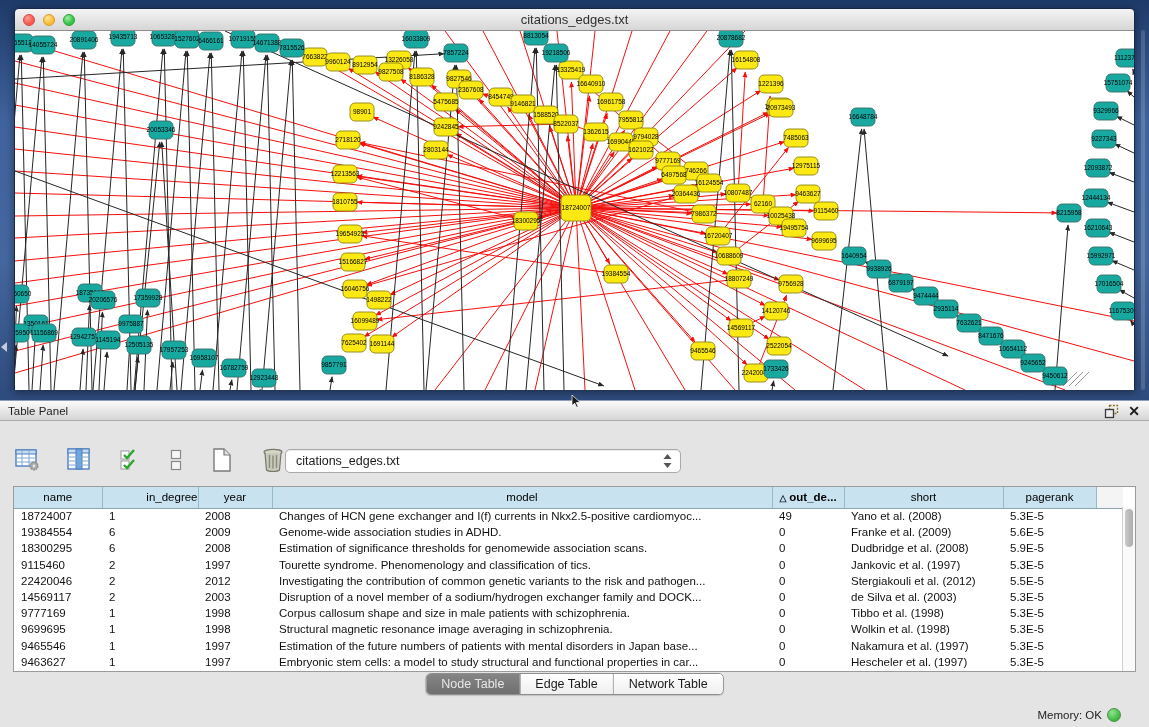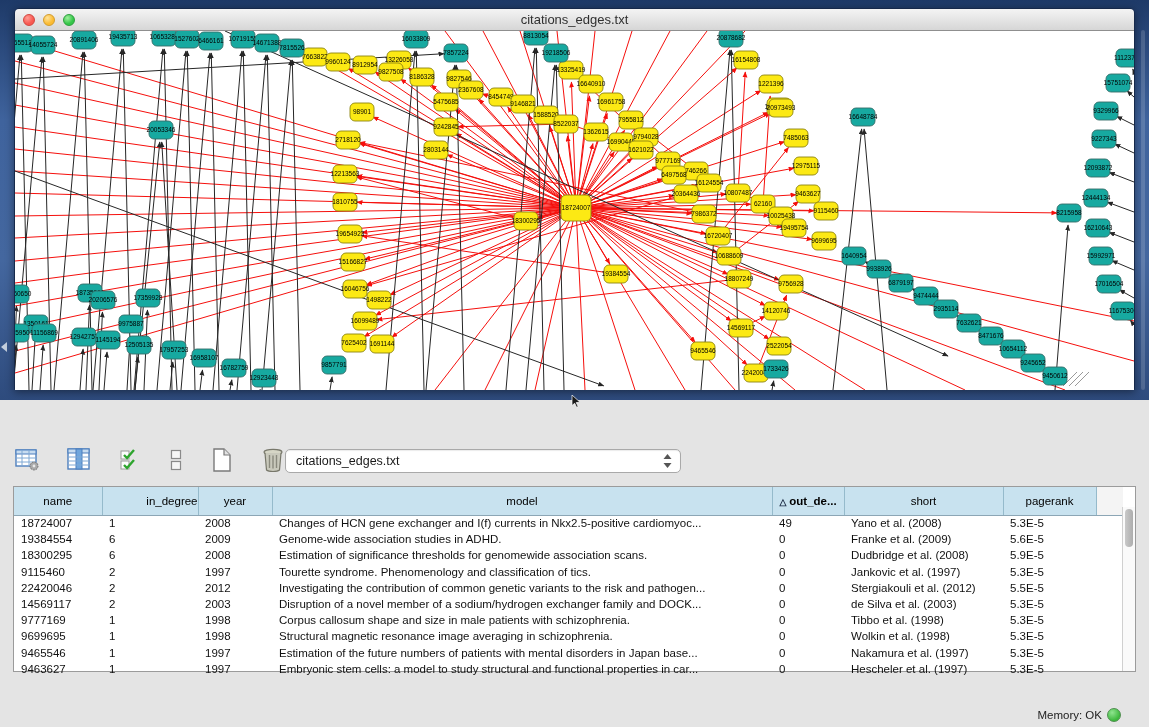--- a/index.html
+++ b/index.html
@@ -40,21 +40,21 @@
   .tbtn { width:28px; height:27px; display:flex; align-items:center; justify-content:center; }
   .fx { font-family:"Liberation Serif",serif; font-style:italic; font-weight:bold; font-size:13px; color:#111; }
 
   .selector { position:absolute; left:285px; top:49px; width:396px; height:24px; background:#FFF;
     border:1px solid #A9A9A9; border-radius:5px; box-shadow:inset 0 1px 1px rgba(0,0,0,.08); }
   .selector .val { position:absolute; left:10px; top:0; font-size:12.5px; line-height:22px; color:#1A1A1A; }
   .selector .step { position:absolute; right:8px; top:4px; }
 
   .tablewrap { position:absolute; left:13px; top:86px; width:1123px; height:186px; background:#FFF; border:1px solid #9B9B9B; }
   table.grid { border-collapse:collapse; table-layout:fixed; width:1109px; font-size:11.5px; }
-  table.grid th { height:28px; background:#C8E2EF; border-right:1px solid #95BACB; border-bottom:1px solid #8CA6B5;
+  table.grid th { height:21px; background:#C8E2EF; border-right:1px solid #95BACB; border-bottom:1px solid #8CA6B5;
     font-weight:normal; text-align:center; color:#000; overflow:hidden; white-space:nowrap;margin-left:8px; }
   table.grid th.filler { background:#F4F4F4; border-right:none; }
   table.grid td { height:16.2px; padding:0 0 0 7px; color:#111; white-space:nowrap; overflow:hidden; }
   td.c-title { padding-left:10px; }
   td.c-out_degree { padding-left:4px;margin-left:32px; }
   .sort { font-size:9px; margin-right:3px; color:#14233d; }
   .vscroll { position:absolute; right:0; top:20px; width:13px; height:164px; background:#FAFAFA; border-left:1px solid #D0D0D0; }
   .vthumb { position:absolute; left:2px; top:2px; width:8px; height:38px; background:linear-gradient(90deg,#C9C9C9,#ADADAD); border-radius:4px; }
 
   .tabs { position:absolute; top:273px; left:50%; transform:translateX(-50%); display:inline-flex;
@@ -535,20 +535,28 @@
         </svg>
     </div>
   </div>
 
   <svg class="cursor" width="12" height="13" viewBox="0 0 12 13">
     <polygon points="1,0 9,7.2 5.2,7.6 7.2,11.6 5.6,12.3 3.7,8.3 1,10.5" fill="#1A1A1A" stroke="#FFFFFF" stroke-width="0.7"></polygon>
   </svg>
 </div>
 
 <div class="table-panel">
+  <div class="tp-header">
+    <span class="tp-title">Table Panel</span>
+    <svg class="tp-float" viewBox="0 0 15 15">
+      <rect x="5.5" y="1.5" width="8" height="8" fill="none" stroke="#8A6D1F" stroke-width="1.3" stroke-dasharray="2,1.4"></rect>
+      <rect x="1.5" y="5.5" width="8" height="8" fill="#EDEDED" stroke="#3A3A3A" stroke-width="1.3"></rect>
+    </svg>
+    <span class="tp-close">✕</span>
+  </div>
 
   <div class="toolbar">
     <div class="tbtn">
       <svg width="26" height="24" viewBox="0 0 26 24">
         <rect x="1" y="2" width="20" height="16" fill="#FFF" stroke="#4D7FBE" stroke-width="1.4"></rect>
         <rect x="1" y="2" width="20" height="4" fill="#C7DCF0" stroke="#4D7FBE" stroke-width="1"></rect>
         <path d="M1,10 h20 M1,14 h20 M7,2 v16 M14,2 v16" stroke="#7FA8D4" stroke-width="1" fill="none"></path>
         <circle cx="19" cy="18" r="4" fill="#A9A9A9" stroke="#6E6E6E" stroke-width="1" stroke-dasharray="1.6,1.1"></circle>
         <circle cx="19" cy="18" r="1.4" fill="#E8E8E8"></circle>
       </svg>
@@ -725,19 +733,24 @@
             <td class="c-pagerank">5.3E-5</td>
             <td class="c-filler"></td>
           </tr>
         </tbody>
     </table>
     <div class="vscroll">
       <div class="vthumb"></div>
     </div>
   </div>
 
+  <div class="tabs">
+    <div class="tab sel">Node Table</div>
+    <div class="tab">Edge Table</div>
+    <div class="tab">Network Table</div>
+  </div>
 
   <div class="statusbar">
     <span class="mem">Memory: OK</span>
     <span class="dot"></span>
     <span class="sep"></span>
   </div>
 </div>
 
 </body></html>

